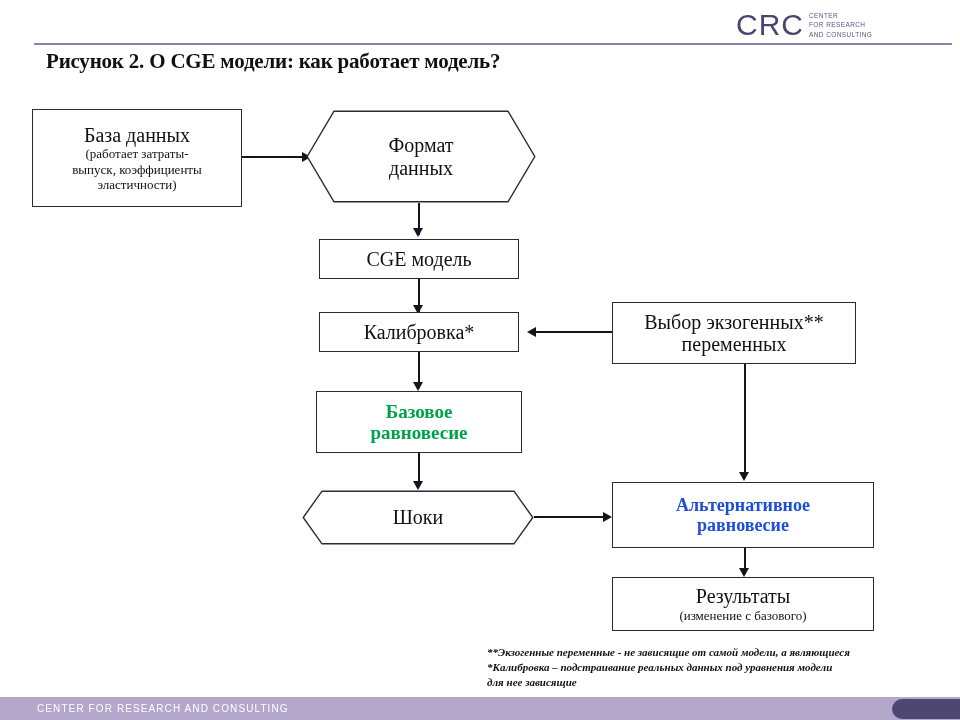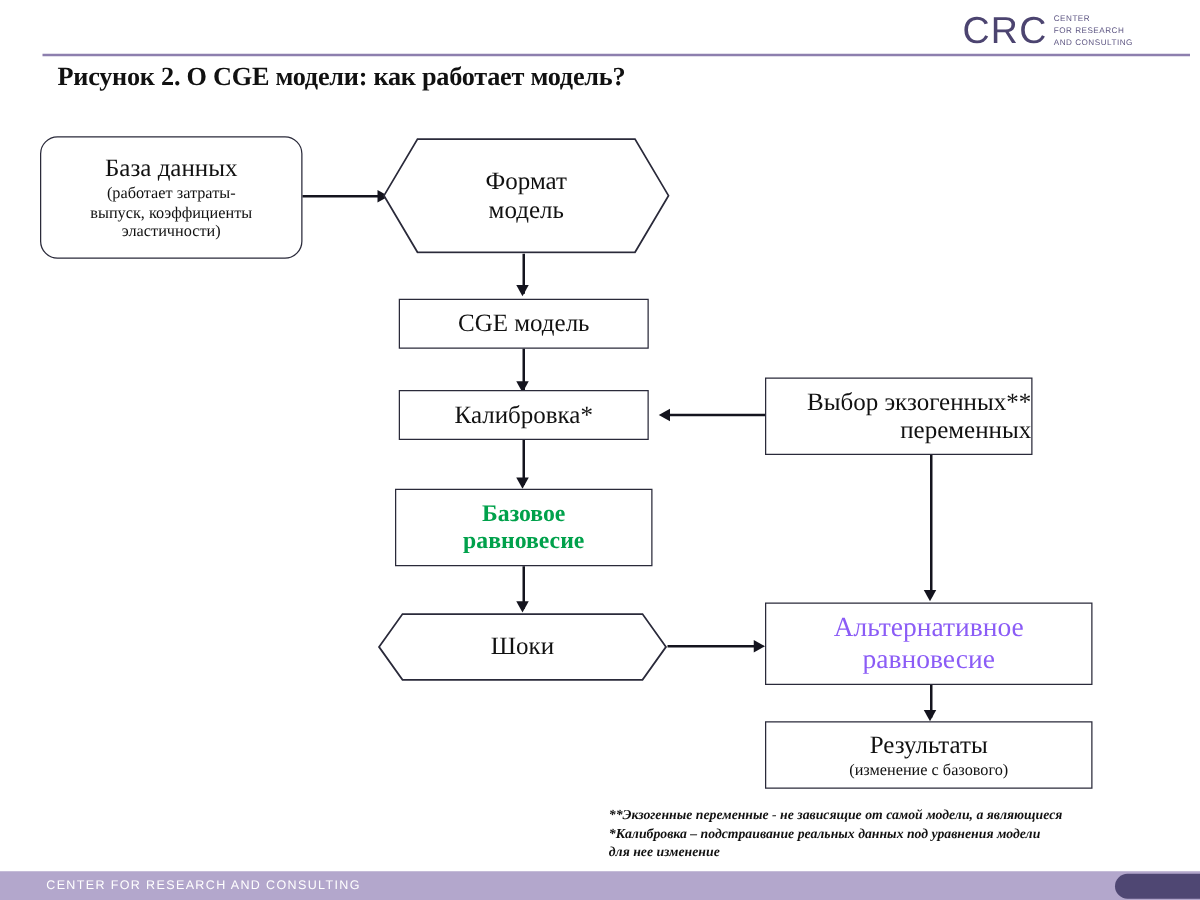--- a/index.html
+++ b/index.html
@@ -6,38 +6,38 @@
   body{
     width:960px;height:720px;
     background:#ffffff;
     font-family:"Liberation Serif", serif;
     overflow:hidden;
     position:relative;
   }
   #slide{position:absolute;left:0;top:0;width:960px;height:720px;}
 
   
-  .logo{position:absolute;left:770px;top:8px;width:170px;height:34px;display:flex;align-items:center;}
+  .logo{position:absolute;left:736px;top:8px;width:170px;height:34px;display:flex;align-items:center;}
   .logo-mark{font-family:"Liberation Sans",sans-serif;font-size:30px;letter-spacing:1px;color:#4c4470;line-height:1;font-weight:400;}
   .logo-sub{font-family:"Liberation Sans",sans-serif;font-size:6.5px;color:#5d5582;line-height:1.45;margin-left:5px;letter-spacing:.4px;white-space:nowrap;}
   .rule{position:absolute;left:34px;top:43px;width:918px;height:2px;background:#8d7fae;}
 
   .title{
     position:absolute;left:46px;top:49px;width:700px;
     font-family:"Liberation Serif",serif;font-weight:bold;font-size:21px;color:#111;
     letter-spacing:-0.2px;
   }
 
   
   .node{position:absolute;box-sizing:border-box;border:1.4px solid #2a2a3a;background:#fff;
         display:flex;flex-direction:column;align-items:center;justify-content:center;text-align:center;}
   .node .l1{font-size:20px;line-height:1.12;color:#111;}
   .node .l2{font-size:13px;line-height:1.18;color:#111;}
   .node.green .l1{color:#00a14b;font-weight:bold;font-size:19px;}
-  .node.red .l1{color:#8b5cf6;font-weight:normal;font-size:22px;}
+  .node.red .l1{color:#1d4ed8;font-weight:bold;font-size:18px;}
 
   .hex{position:absolute;}
   .hex svg{display:block;}
   .hex .htext{position:absolute;left:0;top:0;width:100%;height:100%;
       display:flex;flex-direction:column;align-items:center;justify-content:center;
       text-align:center;font-size:20px;line-height:1.14;color:#111;}
 
   .ln{position:absolute;background:#14141e;}
   .ln.v{width:1.6px;}
   .ln.h{height:1.6px;}
@@ -66,37 +66,37 @@
     <div class="logo-mark">CRC</div>
     <div class="logo-sub">
       <div>CENTER</div>
       <div>FOR RESEARCH</div>
       <div>AND CONSULTING</div>
     </div>
   </div>
   <div class="rule"></div>
   <div class="title">Рисунок 2. О CGE модели: как работает модель?</div>
 
-  <div class="node" style="left:32px;top:109px;width:210px;height:98px;border-radius:14px;">
+  <div class="node" style="left:32px;top:109px;width:210px;height:98px;">
     <div class="l1">База данных</div>
     <div class="l2">(работает затраты-</div>
     <div class="l2">выпуск, коэффициенты</div>
     <div class="l2">эластичности)</div>
   </div>
 
   <div class="ln h" style="left:242px;top:156px;width:62px;"></div>
   <div class="ah right" style="left:302px;top:152px;"></div>
 
   <div class="hex" style="left:306px;top:110px;width:230px;height:93px;">
     <svg width="230" height="93" viewBox="0 0 230 93">
       <polygon points="28,1.2 202,1.2 228.8,46.5 202,91.8 28,91.8 1.2,46.5" fill="#ffffff" stroke="#2a2a3a" stroke-width="1.4"></polygon>
     </svg>
     <div class="htext">
       <div>Формат</div>
-      <div>модель</div>
+      <div>данных</div>
     </div>
   </div>
 
   <div class="ln v" style="left:418px;top:203px;height:32px;"></div>
   <div class="ah down" style="left:413px;top:228px;"></div>
 
   <div class="node" style="left:319px;top:239px;width:200px;height:40px;">
     <div class="l1">CGE модель</div>
   </div>
 
@@ -126,21 +126,21 @@
       <polygon points="20,1.2 212,1.2 230.8,27.5 212,53.8 20,53.8 1.2,27.5" fill="#ffffff" stroke="#2a2a3a" stroke-width="1.4"></polygon>
     </svg>
     <div class="htext">
       <div>Шоки</div>
     </div>
   </div>
 
   <div class="ln h" style="left:534px;top:516px;width:74px;"></div>
   <div class="ah right" style="left:603px;top:512px;"></div>
 
-  <div class="node" style="left:612px;top:302px;width:214px;height:62px;align-items:flex-end;">
+  <div class="node" style="left:612px;top:302px;width:244px;height:62px;">
     <div class="l1">Выбор экзогенных**</div>
     <div class="l1">переменных</div>
   </div>
 
   <div class="ln v" style="left:744px;top:364px;height:113px;"></div>
   <div class="ah down" style="left:739px;top:472px;"></div>
 
   <div class="node red" style="left:612px;top:482px;width:262px;height:66px;">
     <div class="l1">Альтернативное</div>
     <div class="l1">равновесие</div>
@@ -150,20 +150,20 @@
   <div class="ah down" style="left:739px;top:568px;"></div>
 
   <div class="node" style="left:612px;top:577px;width:262px;height:54px;">
     <div class="l1">Результаты</div>
     <div class="l2">(изменение  с базового)</div>
   </div>
 
   <div class="notes">
     <div>**Экзогенные переменные - не зависящие от самой модели, а являющиеся</div>
     <div>*Калибровка – подстраивание реальных данных под уравнения модели</div>
-    <div>для нее изменение</div>
+    <div>для нее зависящие</div>
   </div>
 
   <div class="footer"></div>
   <div class="footer-text">CENTER FOR RESEARCH AND CONSULTING</div>
   <div class="pill"></div>
 
 </div>
 
 </body></html>

